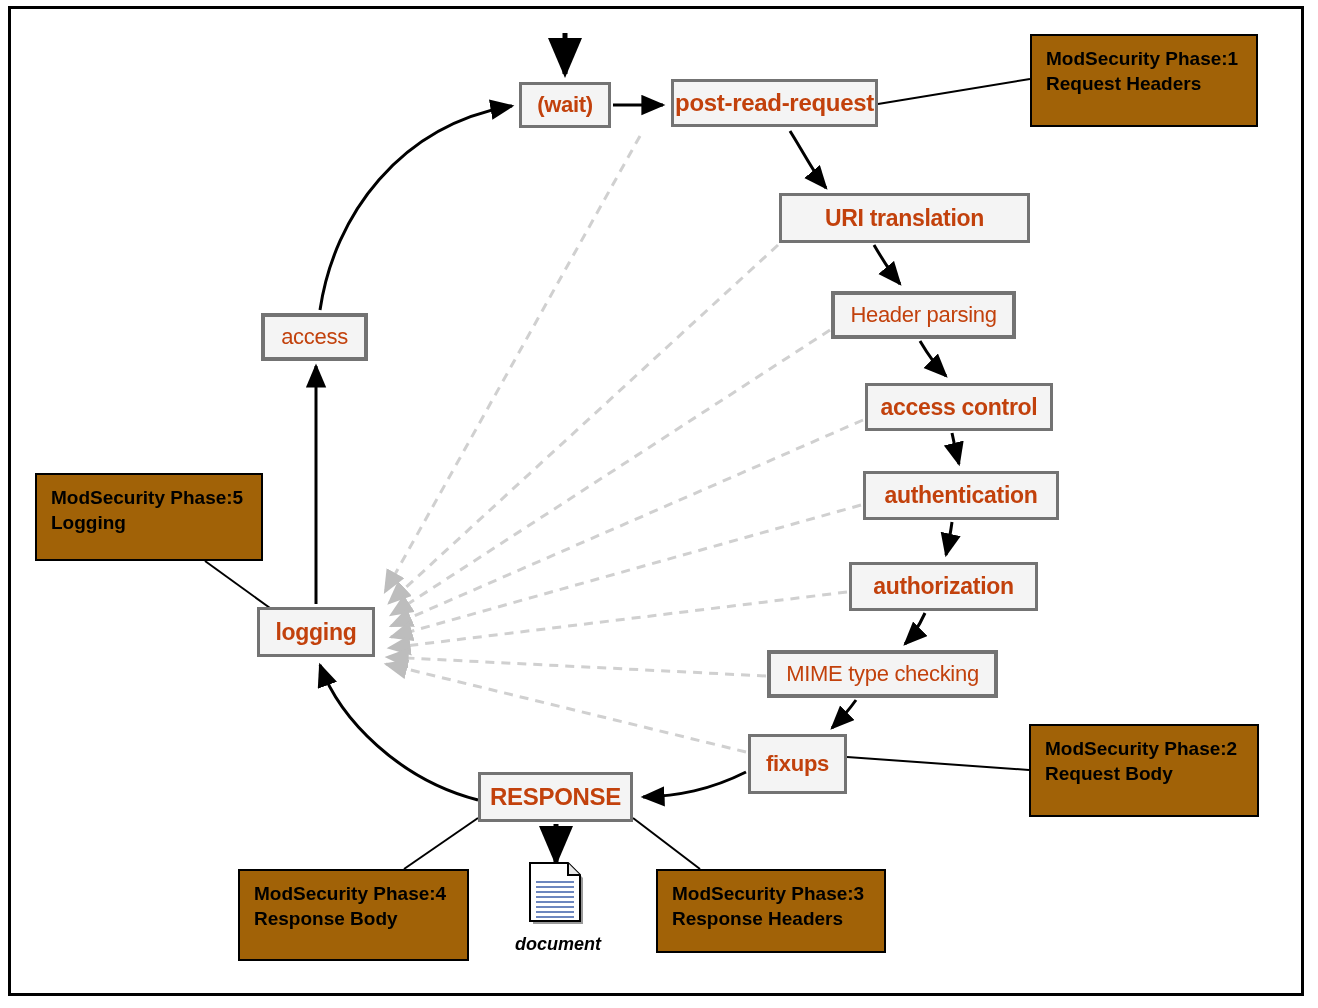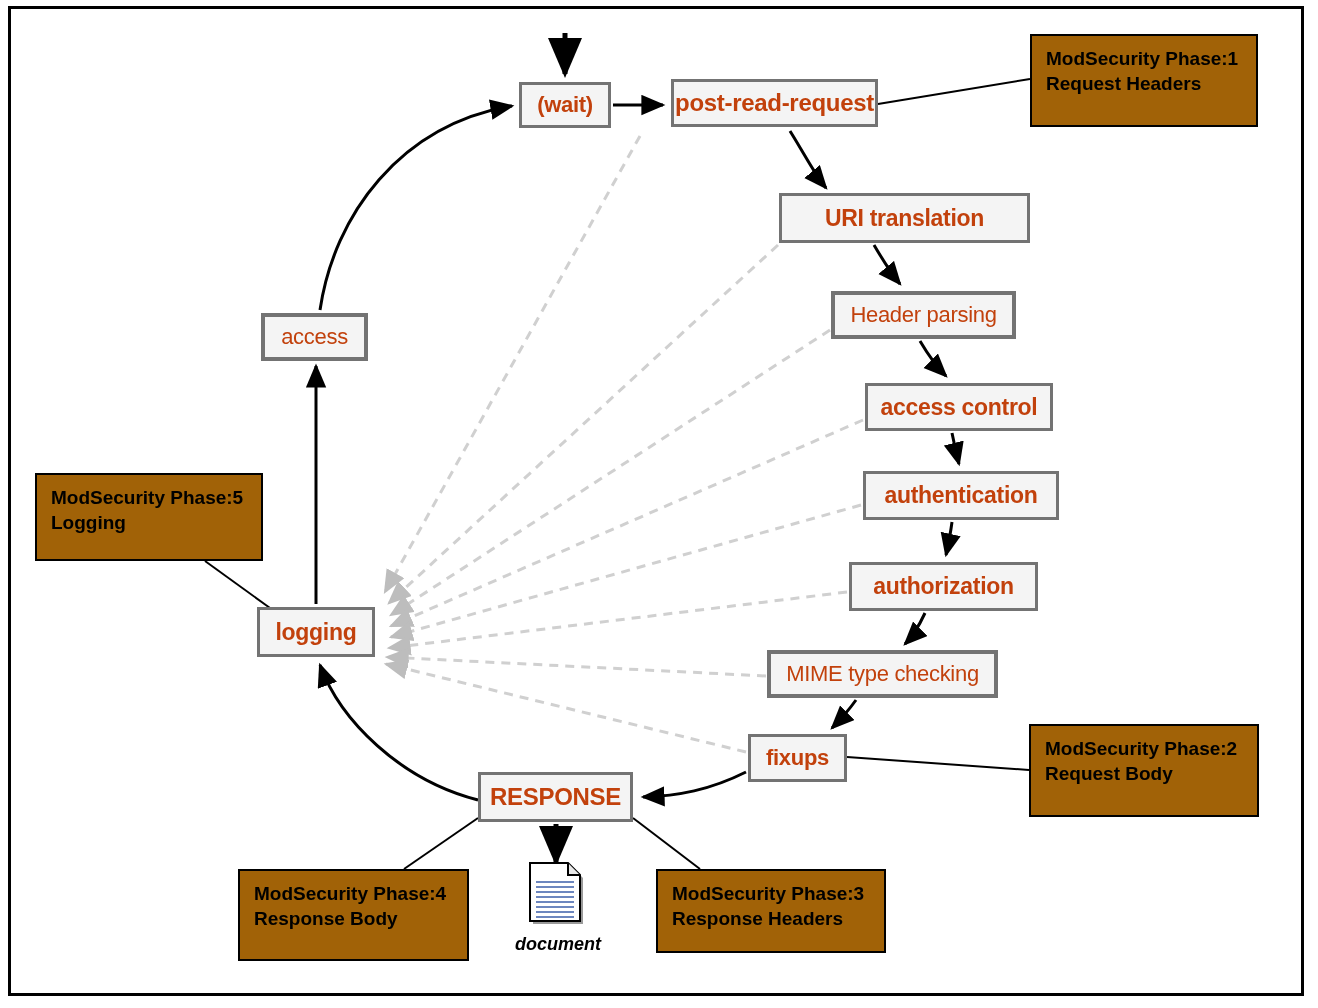--- a/index.html
+++ b/index.html
@@ -65,21 +65,21 @@
     text-align: left;
   }
   #n-wait { left: 519px; top: 82px; width: 92px; height: 46px; font-size: 22px; font-weight: bold; }
   #n-postread { left: 671px; top: 79px; width: 207px; height: 48px; font-size: 24px; font-weight: bold; }
   #n-uri { left: 779px; top: 193px; width: 251px; height: 50px; font-size: 23px; font-weight: bold; }
   #n-header { left: 831px; top: 291px; width: 185px; height: 48px; font-size: 22px; }
   #n-access { left: 865px; top: 383px; width: 188px; height: 48px; font-size: 23px; font-weight: bold; }
   #n-auth { left: 863px; top: 471px; width: 196px; height: 49px; font-size: 23px; font-weight: bold; }
   #n-authz { left: 849px; top: 562px; width: 189px; height: 49px; font-size: 23px; font-weight: bold; }
   #n-mime { left: 767px; top: 650px; width: 231px; height: 48px; font-size: 22px; }
-  #n-fixups { left: 748px; top: 734px; width: 99px; height: 48px; font-size: 22px; font-weight: bold; }
+  #n-fixups { left: 748px; top: 734px; width: 99px; height: 60px; font-size: 22px; font-weight: bold; }
   #n-response { left: 478px; top: 772px; width: 155px; height: 50px; font-size: 24px; font-weight: bold; }
   #n-logging { left: 257px; top: 607px; width: 118px; height: 50px; font-size: 23px; font-weight: bold; }
   #n-cleanup { left: 261px; top: 313px; width: 107px; height: 48px; font-size: 22px; }
   #note-p1 { left: 1030px; top: 34px; width: 228px; height: 93px; }
   #note-p5 { left: 35px; top: 473px; width: 228px; height: 88px; }
   #note-p2 { left: 1029px; top: 724px; width: 230px; height: 93px; }
   #note-p4 { left: 238px; top: 869px; width: 231px; height: 92px; }
   #note-p3 { left: 656px; top: 869px; width: 230px; height: 84px; }
   #doc-wrap {
     position: absolute;

